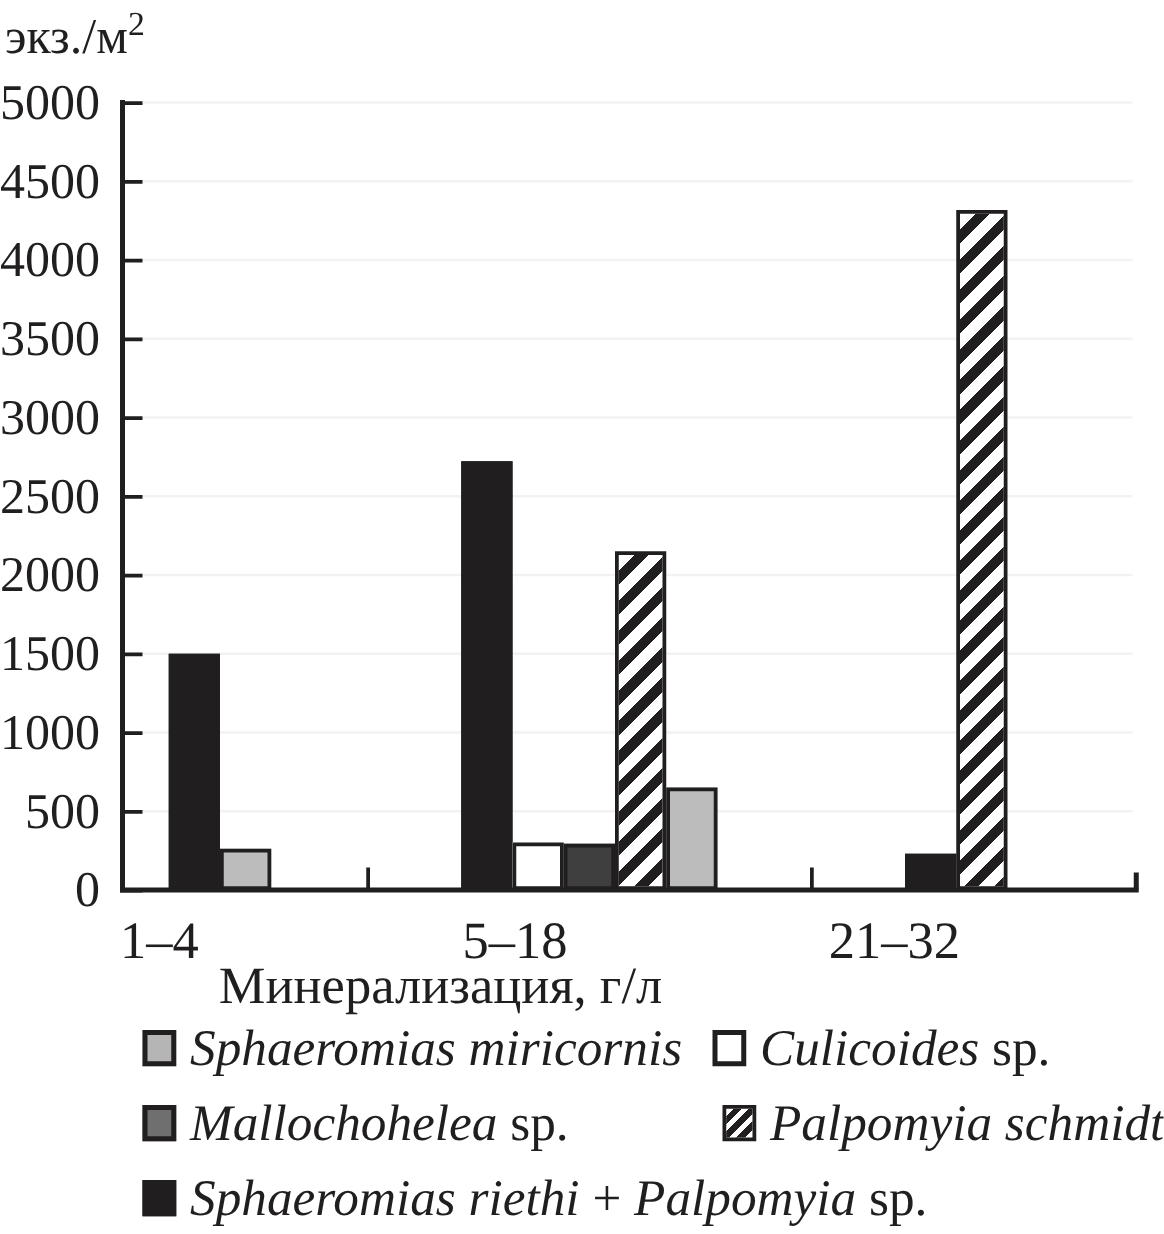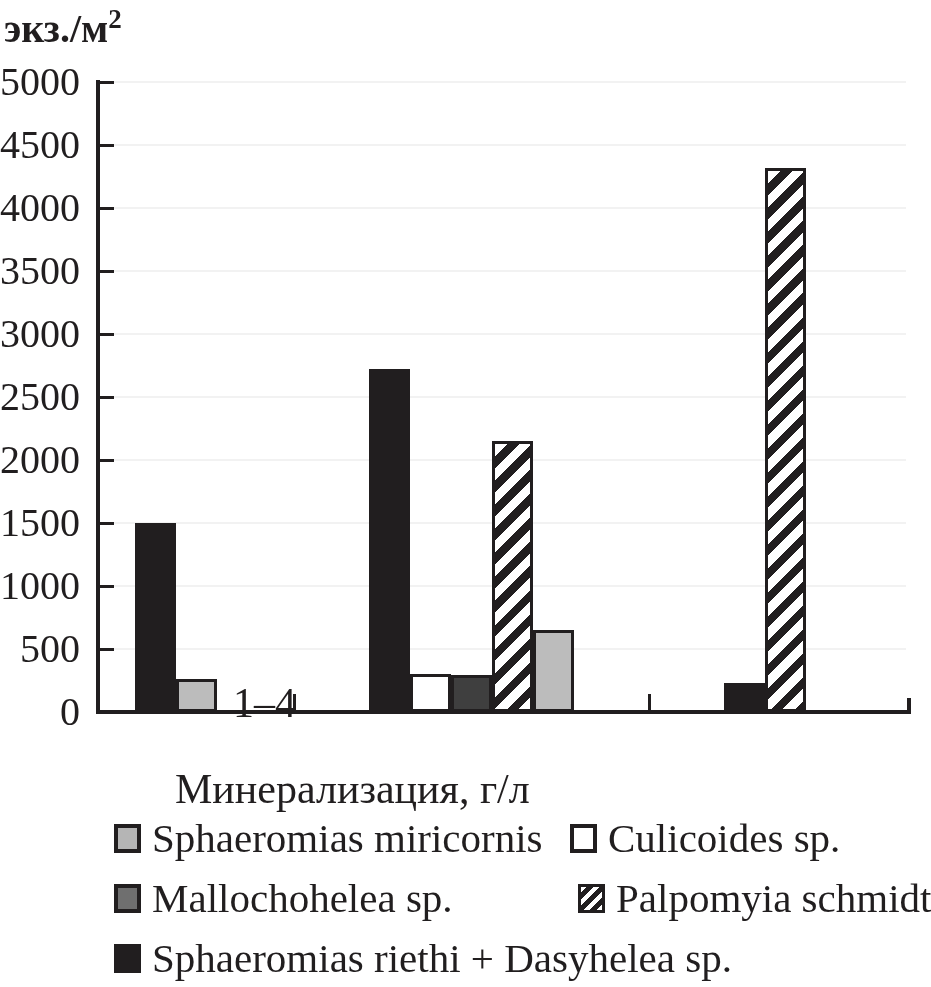--- a/index.html
+++ b/index.html
@@ -1,51 +1,51 @@
 <!DOCTYPE html>
 <html><head>
 <meta charset="utf-8">
 <style>
   html,body{margin:0;padding:0;background:#ffffff;}
   #fig{
     position:relative;width:931px;height:987px;background:#ffffff;overflow:hidden;
     font-family:"Liberation Serif","DejaVu Serif",serif;color:#211e1f;
   }
   
-  #y-unit{position:absolute;left:4px;top:6px;font-size:40px;line-height:46px;font-weight:bold;}
+  #y-unit{position:absolute;left:4px;top:6px;font-size:40px;line-height:46px;}
   #y-unit sup{font-size:27px;vertical-align:super;line-height:0;}
   
   .axis-line{position:absolute;background:#211e1f;}
   #y-axis{left:96px;top:80px;width:4px;height:634px;}
   #x-axis{left:96px;top:710px;width:815px;height:4px;}
   .y-tick{position:absolute;left:100px;width:14px;height:3px;background:#211e1f;}
   .y-tick-label{position:absolute;left:-4px;width:84px;text-align:right;font-size:40px;line-height:48px;}
   .gridline{position:absolute;left:100px;width:806px;height:2px;background:#f2f2f2;}
   .x-sep-tick{position:absolute;width:3px;height:17px;background:#211e1f;top:694px;}
   #x-end-stub{position:absolute;left:907px;top:698px;width:4px;height:13px;background:#211e1f;}
   
   .bar{position:absolute;box-sizing:border-box;width:41px;}
   .sty-black{background:#211e1f;border:3px solid #211e1f;}
   .sty-white{background:#ffffff;border:3px solid #211e1f;}
   .sty-darkgray{background:#3f3f3f;border:3px solid #211e1f;}
   .sty-lightgray{background:#bcbcbc;border:3px solid #211e1f;}
   .sty-hatched{background:repeating-linear-gradient(135deg,#ffffff 0 9px,#211e1f 9px 17px);border:3px solid #211e1f;}
   
-  .x-cat-label{position:absolute;top:680px;width:200px;text-align:right;font-size:42px;line-height:46px;}
+  .x-cat-label{position:absolute;top:730px;width:200px;text-align:left;font-size:42px;line-height:46px;}
   #x-title{position:absolute;left:175px;top:766px;width:600px;font-size:42px;line-height:46px;}
   
   .legend-item{position:absolute;height:52px;}
   .legend-swatch{position:absolute;box-sizing:border-box;width:27px;height:29px;top:12px;left:0;}
   .legend-swatch.sw-hatched{background:repeating-linear-gradient(135deg,#ffffff 0 4px,#211e1f 4px 9px);border:3px solid #211e1f;}
   .legend-swatch.sw-darkgray{background:#6f6f6f;border:4px solid #211e1f;}
   .legend-swatch.sw-lightgray{background:#b5b5b5;border:4px solid #211e1f;}
   .legend-swatch.sw-white{background:#ffffff;border:4px solid #211e1f;}
   .legend-swatch.sw-black{background:#211e1f;border:4px solid #211e1f;}
   .legend-text{position:absolute;left:38px;top:0;white-space:nowrap;font-size:41px;line-height:52px;}
-  .legend-text .it{}
+  .legend-text .it{font-style:italic;}
 </style>
 </head>
 <body>
 
 <div id="fig">
   <div id="y-unit"><span>экз./м</span><sup>2</sup></div>
 
   <div id="plot">
       <div class="gridline" style="top: 648px;"></div>
       <div class="gridline" style="top: 585px;"></div>
@@ -86,21 +86,21 @@
       <div class="legend-item" style="left: 114px; top: 872px;">
         <div class="legend-swatch sw-darkgray"></div>
         <div class="legend-text"><span class="it">Mallochohelea</span><span> sp.</span></div>
       </div>
       <div class="legend-item" style="left: 578px; top: 872px;">
         <div class="legend-swatch sw-hatched"></div>
         <div class="legend-text"><span class="it">Palpomyia schmidti</span></div>
       </div>
       <div class="legend-item" style="left: 114px; top: 932px;">
         <div class="legend-swatch sw-black"></div>
-        <div class="legend-text"><span class="it">Sphaeromias riethi</span><span> + </span><span class="it">Dasyhelea</span><span> sp.</span></div>
+        <div class="legend-text"><span class="it">Sphaeromias riethi</span><span> + </span><span class="it">Palpomyia</span><span> sp.</span></div>
       </div>
     </div>
 <div class="y-tick" style="top: 80.5px;"></div>
     <div class="y-tick-label" style="top: 58px;">5000</div>
     <div class="y-tick" style="top: 143.5px;"></div>
     <div class="y-tick-label" style="top: 121px;">4500</div>
     <div class="y-tick" style="top: 206.5px;"></div>
     <div class="y-tick-label" style="top: 184px;">4000</div>
     <div class="y-tick" style="top: 269.5px;"></div>
     <div class="y-tick-label" style="top: 247px;">3500</div>
@@ -112,15 +112,17 @@
     <div class="y-tick-label" style="top: 436px;">2000</div>
     <div class="y-tick" style="top: 521.5px;"></div>
     <div class="y-tick-label" style="top: 499px;">1500</div>
     <div class="y-tick" style="top: 584.5px;"></div>
     <div class="y-tick-label" style="top: 562px;">1000</div>
     <div class="y-tick" style="top: 647.5px;"></div>
     <div class="y-tick-label" style="top: 625px;">500</div>
     <div class="y-tick" style="top: 710.5px;"></div>
     <div class="y-tick-label" style="top: 688px;">0</div>
     <div class="x-cat-label" style="left: 96px;">1–4</div>
+    <div class="x-cat-label" style="left: 370px;">5–18</div>
+    <div class="x-cat-label" style="left: 663px;">21–32</div>
     <div class="x-sep-tick" style="left: 293px;"></div>
     <div class="x-sep-tick" style="left: 648px;"></div>
   </div>
 
 </body></html>

